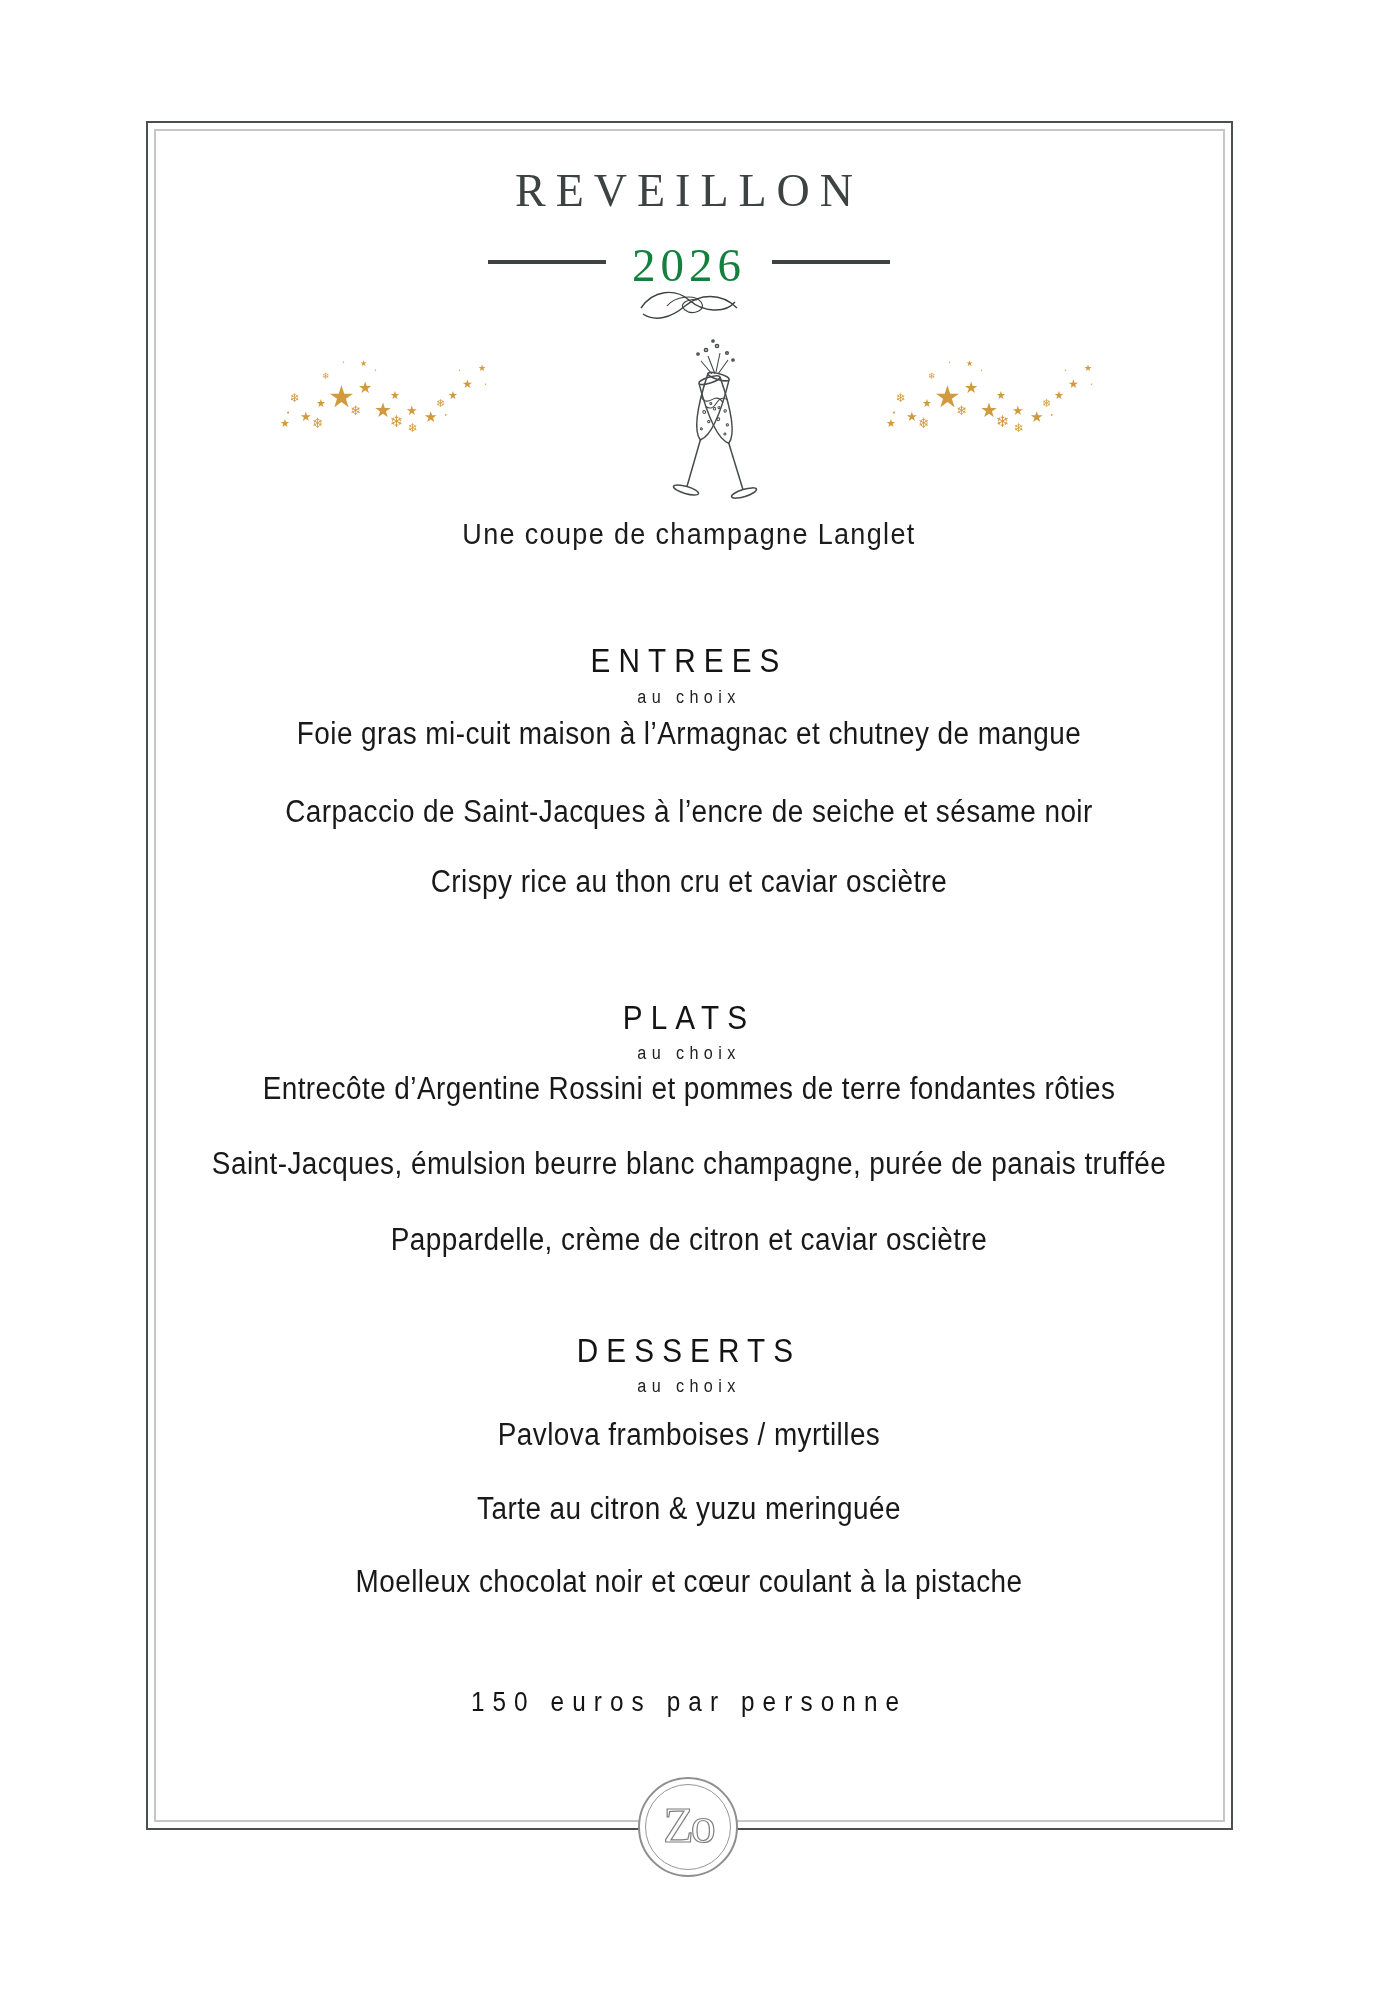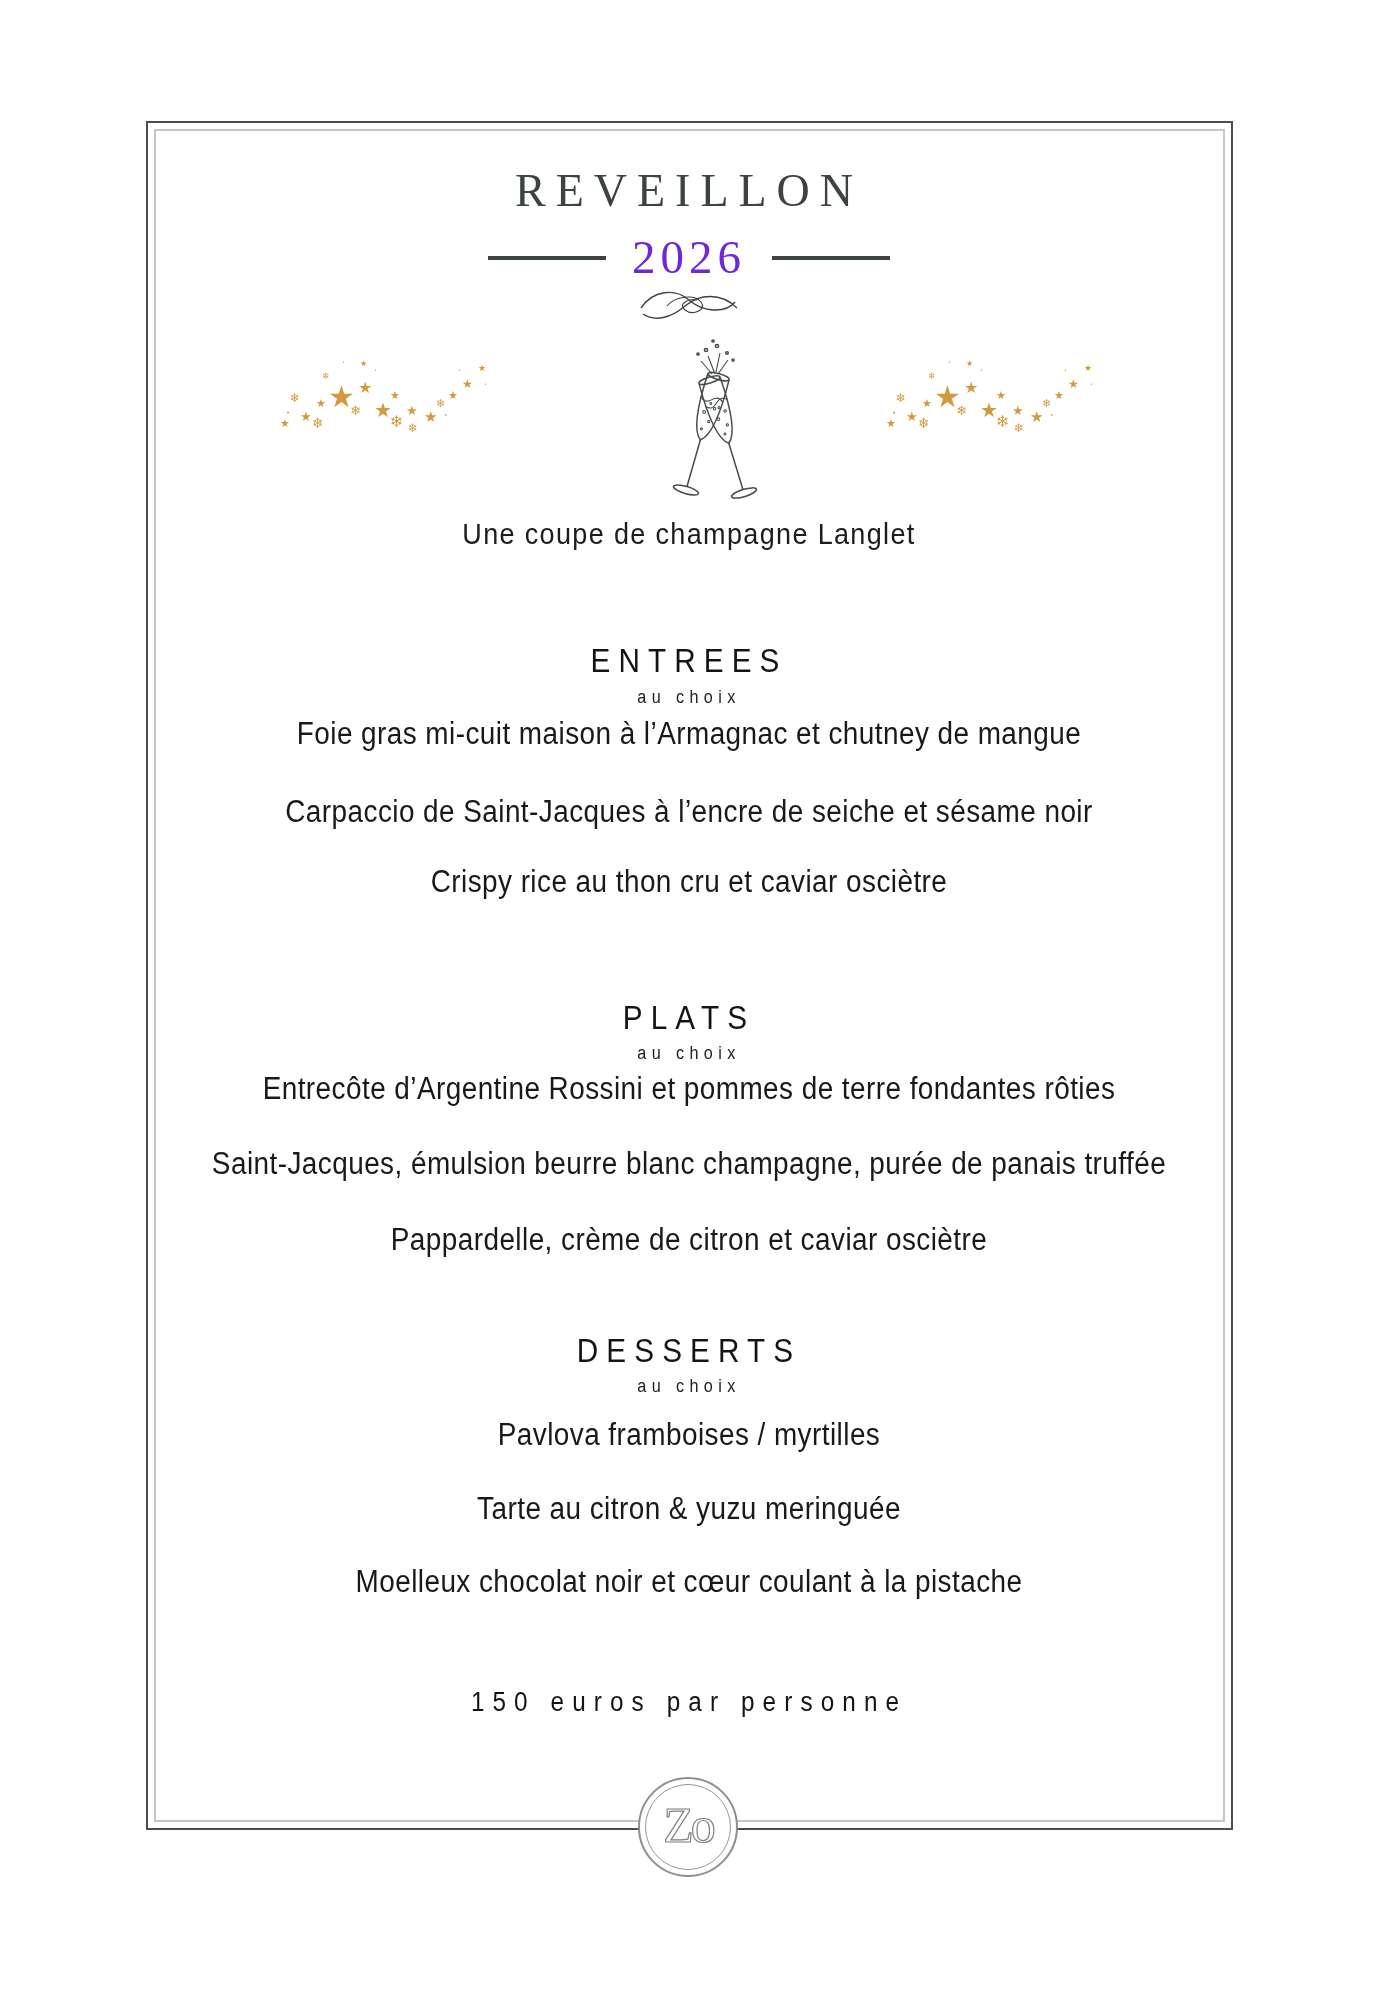--- a/index.html
+++ b/index.html
@@ -17,21 +17,21 @@
     border:2px solid #c6c6c6;box-sizing:border-box;
   }
   
   .line{position:absolute;left:0;right:0;text-align:center;z-index:2;}
   .cond{transform:scaleX(0.9);transform-origin:50% 50%;}
   .serif{font-family:"Liberation Serif","DejaVu Serif",serif;}
   
   .title{top:164px;font-size:46px;letter-spacing:10px;color:#3d4343;}
   .year-row{top:234px;display:flex;justify-content:center;align-items:center;gap:26px;}
   .year-rule{width:118px;height:4px;background:#3d4343;}
-  .year-text{font-size:47px;letter-spacing:5px;color:#6d28d9;line-height:1;}
+  .year-text{font-size:47px;letter-spacing:5px;color:#15803d;line-height:1;margin-top:8px;}
   .flourish{position:absolute;left:637px;top:284px;z-index:2;}
   
   .swoosh{position:absolute;top:348px;width:216px;height:92px;z-index:2;}
   .swoosh-left{left:278px;}
   .swoosh-right{left:884px;}
   .st{position:absolute;line-height:1;color:#d29a3e;font-family:"DejaVu Sans",sans-serif;}
   .glasses{position:absolute;left:642px;top:338px;z-index:2;}
   
   .intro-line{top:517px;font-size:30px;letter-spacing:1.5px;color:#1c1c1c;}
   .sec-head{font-size:33px;letter-spacing:9px;color:#141414;}

